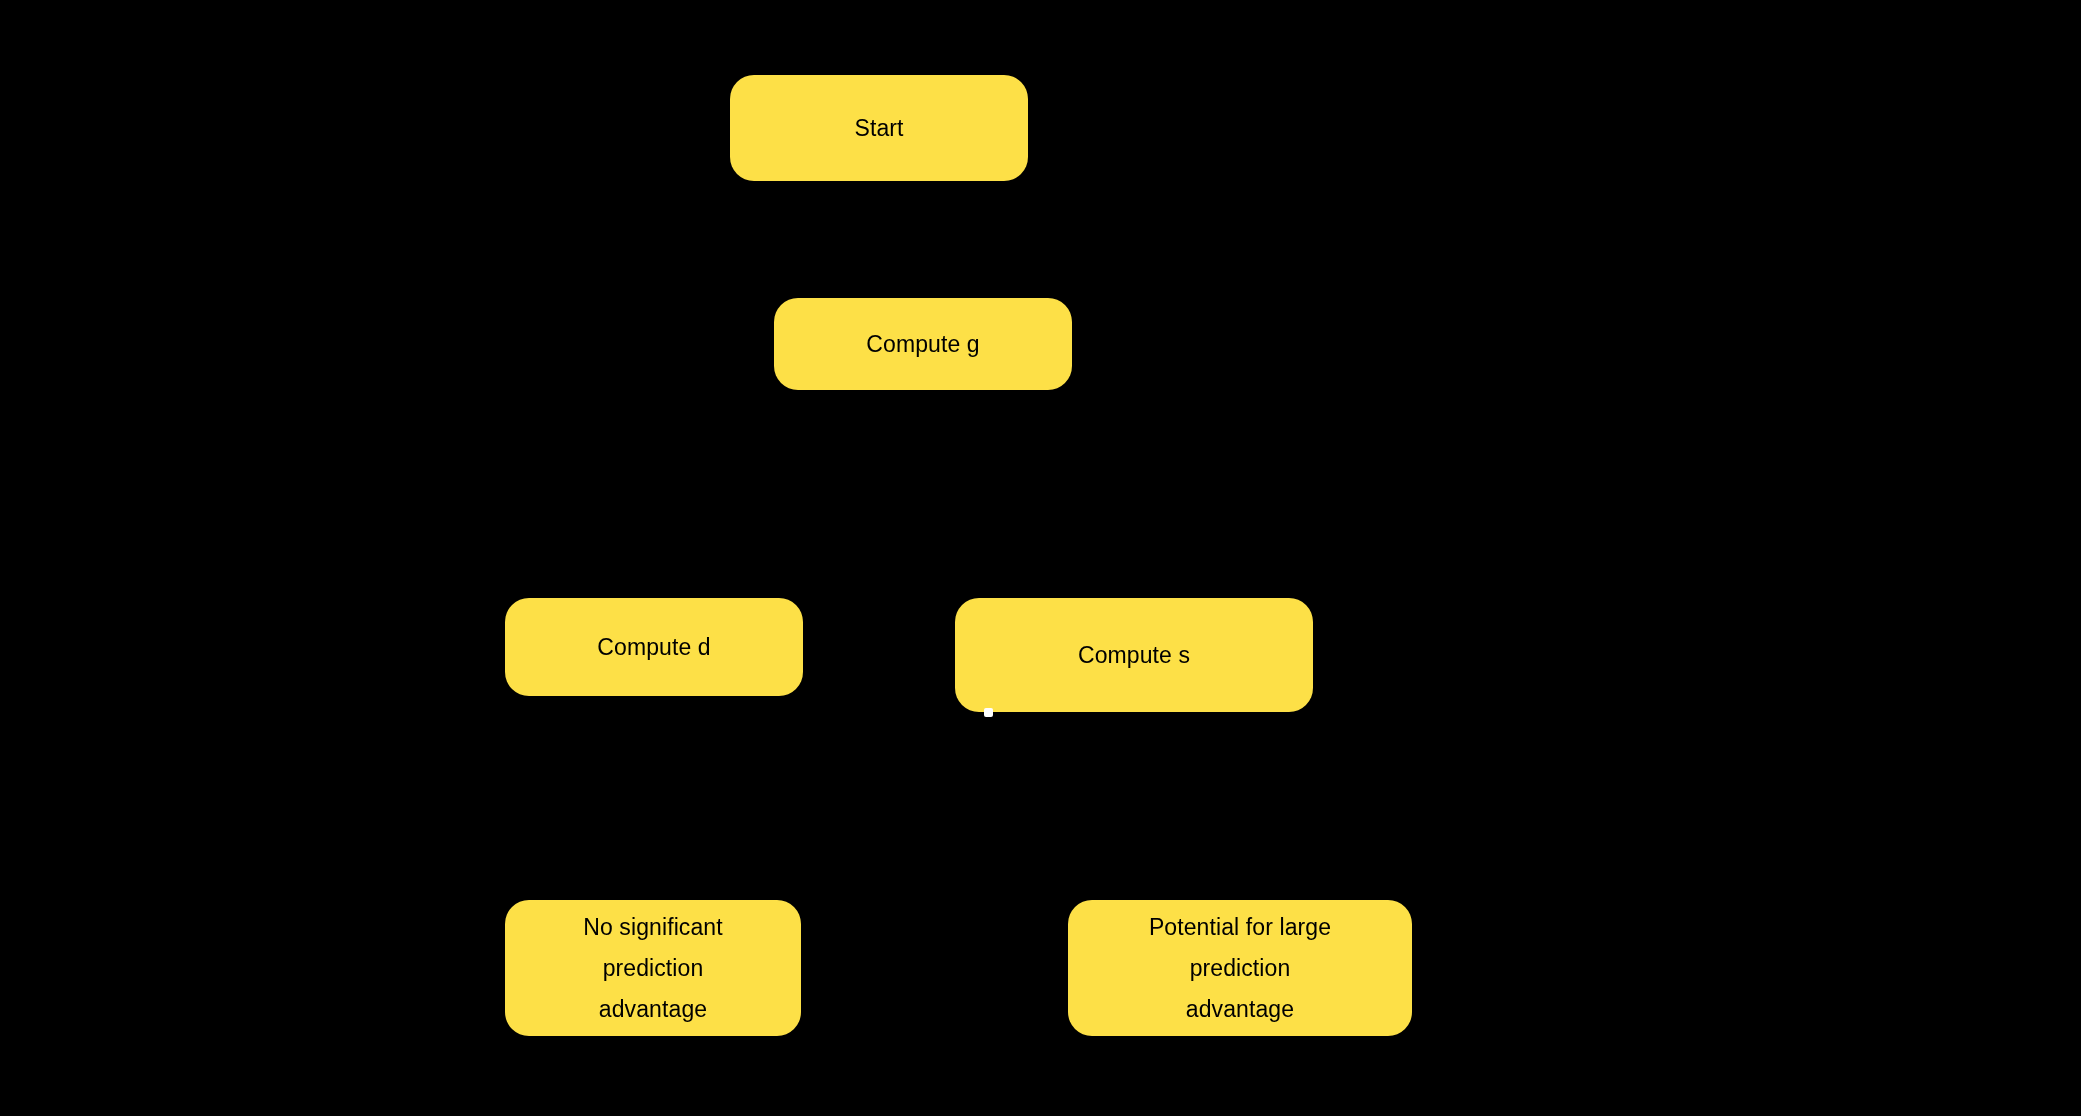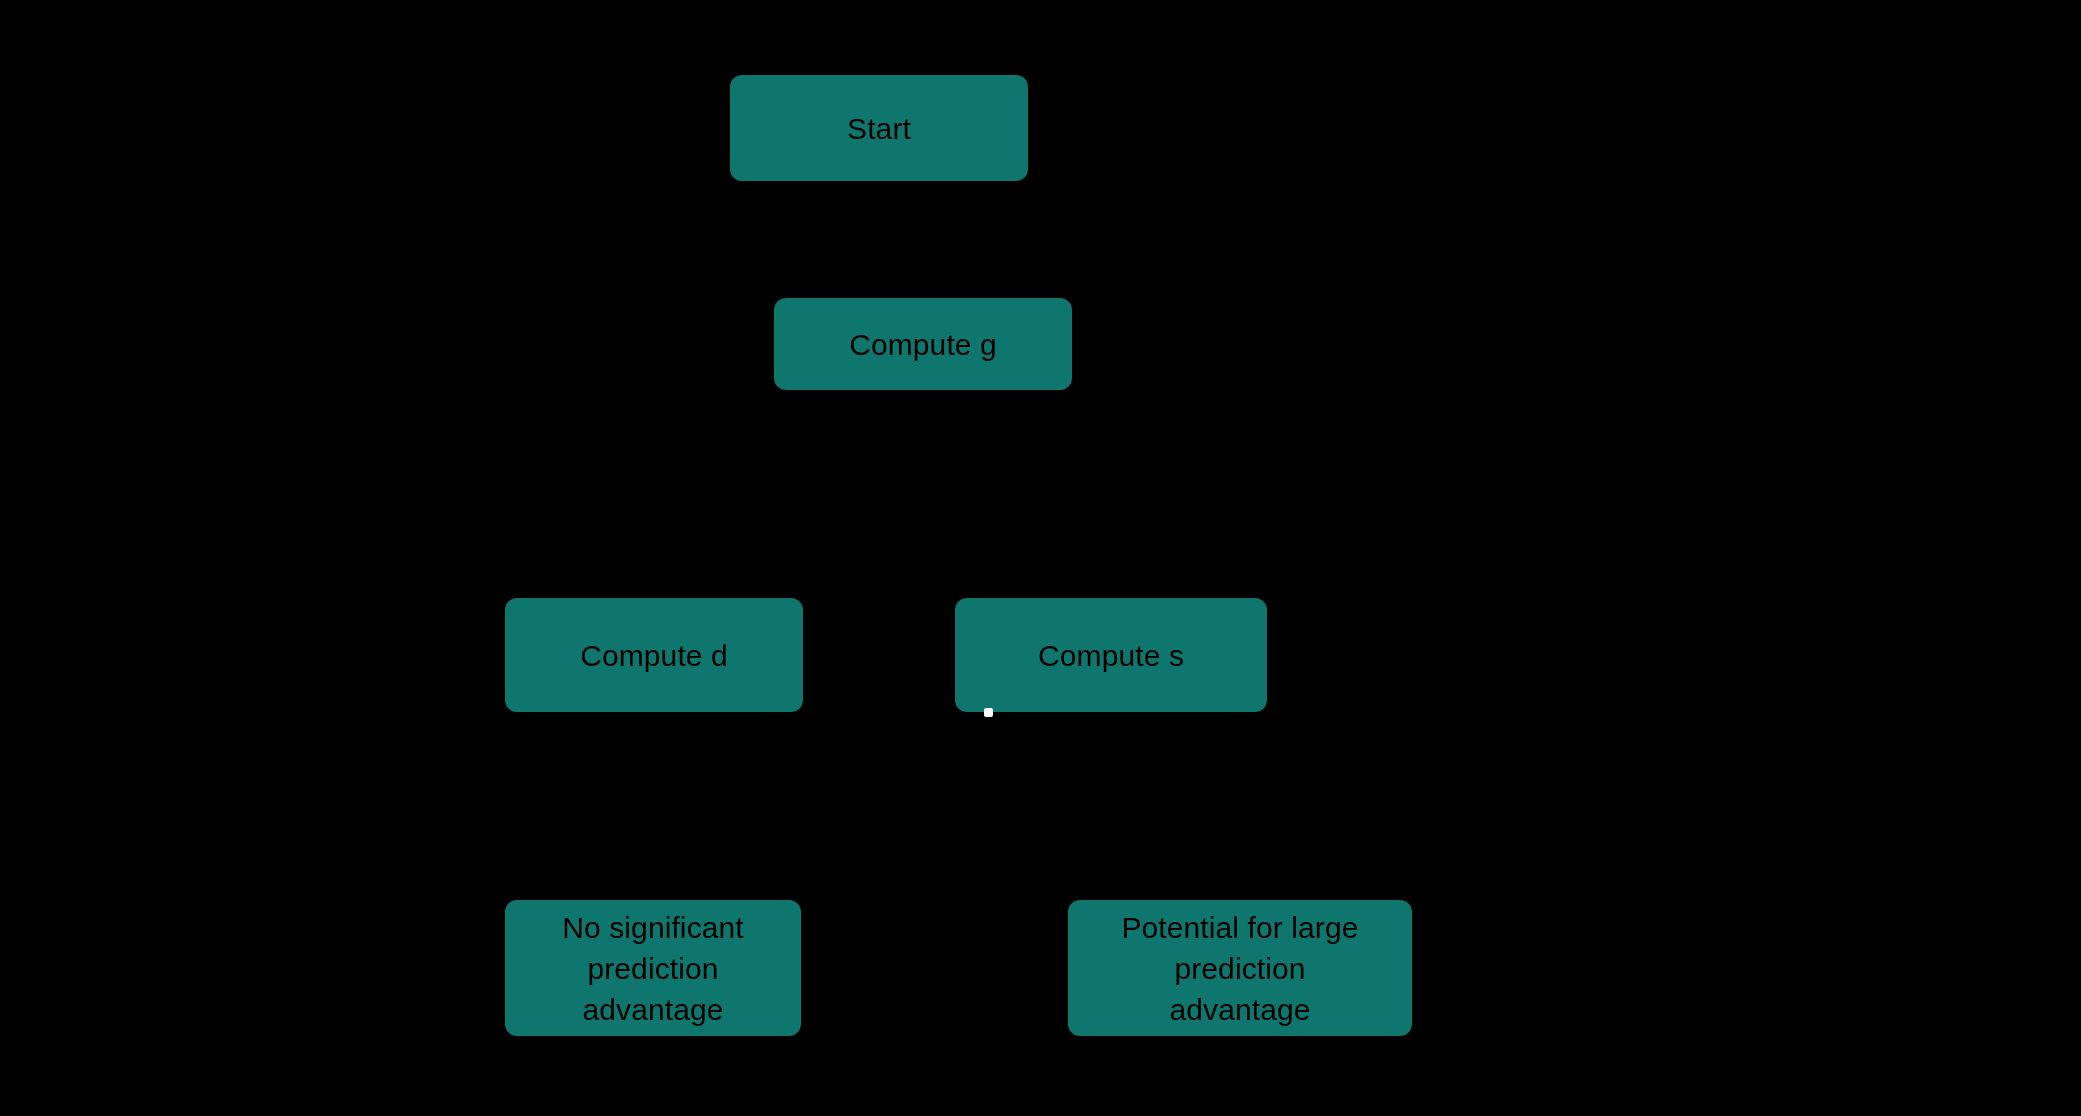--- a/index.html
+++ b/index.html
@@ -20,43 +20,43 @@
   .edge-layer {
     position: absolute;
     left: 0;
     top: 0;
     width: 2081px;
     height: 1116px;
     pointer-events: none;
   }
   .node {
     position: absolute;
-    background: #0f766e;
-    border-radius: 12px;
+    background: #fde047;
+    border-radius: 24px;
     box-sizing: border-box;
     display: flex;
     align-items: center;
     justify-content: center;
     text-align: center;
     color: #000000;
     font-family: "Liberation Sans", sans-serif;
-    font-size: 30px;
+    font-size: 23px;
     line-height: 41px;
     letter-spacing: 0.1px;
     padding: 4px 10px;
   }
   .node .node-label {
     display: block;
     white-space: pre-line;
   }
   
   #node-start      { left: 730px;  top: 75px;  width: 298px; height: 106px; }
   #node-compute-g  { left: 730px;  top: 298px; width: 298px; height: 92px; margin-left: 44px; }
-  #node-compute-d  { left: 505px;  top: 598px; width: 298px; height: 114px; }
-  #node-compute-s  { left: 955px;  top: 598px; width: 312px; height: 114px; }
+  #node-compute-d  { left: 505px;  top: 598px; width: 298px; height: 98px; }
+  #node-compute-s  { left: 955px;  top: 598px; width: 358px; height: 114px; }
   #node-no-advantage       { left: 505px;  top: 900px; width: 296px; height: 136px; align-items: center; }
   #node-large-advantage    { left: 1068px; top: 900px; width: 344px; height: 136px; }
   
   .node-notch {
     position: absolute;
     background: #ffffff;
     left: 984px;
     top: 708px;
     width: 9px;
     height: 9px;

